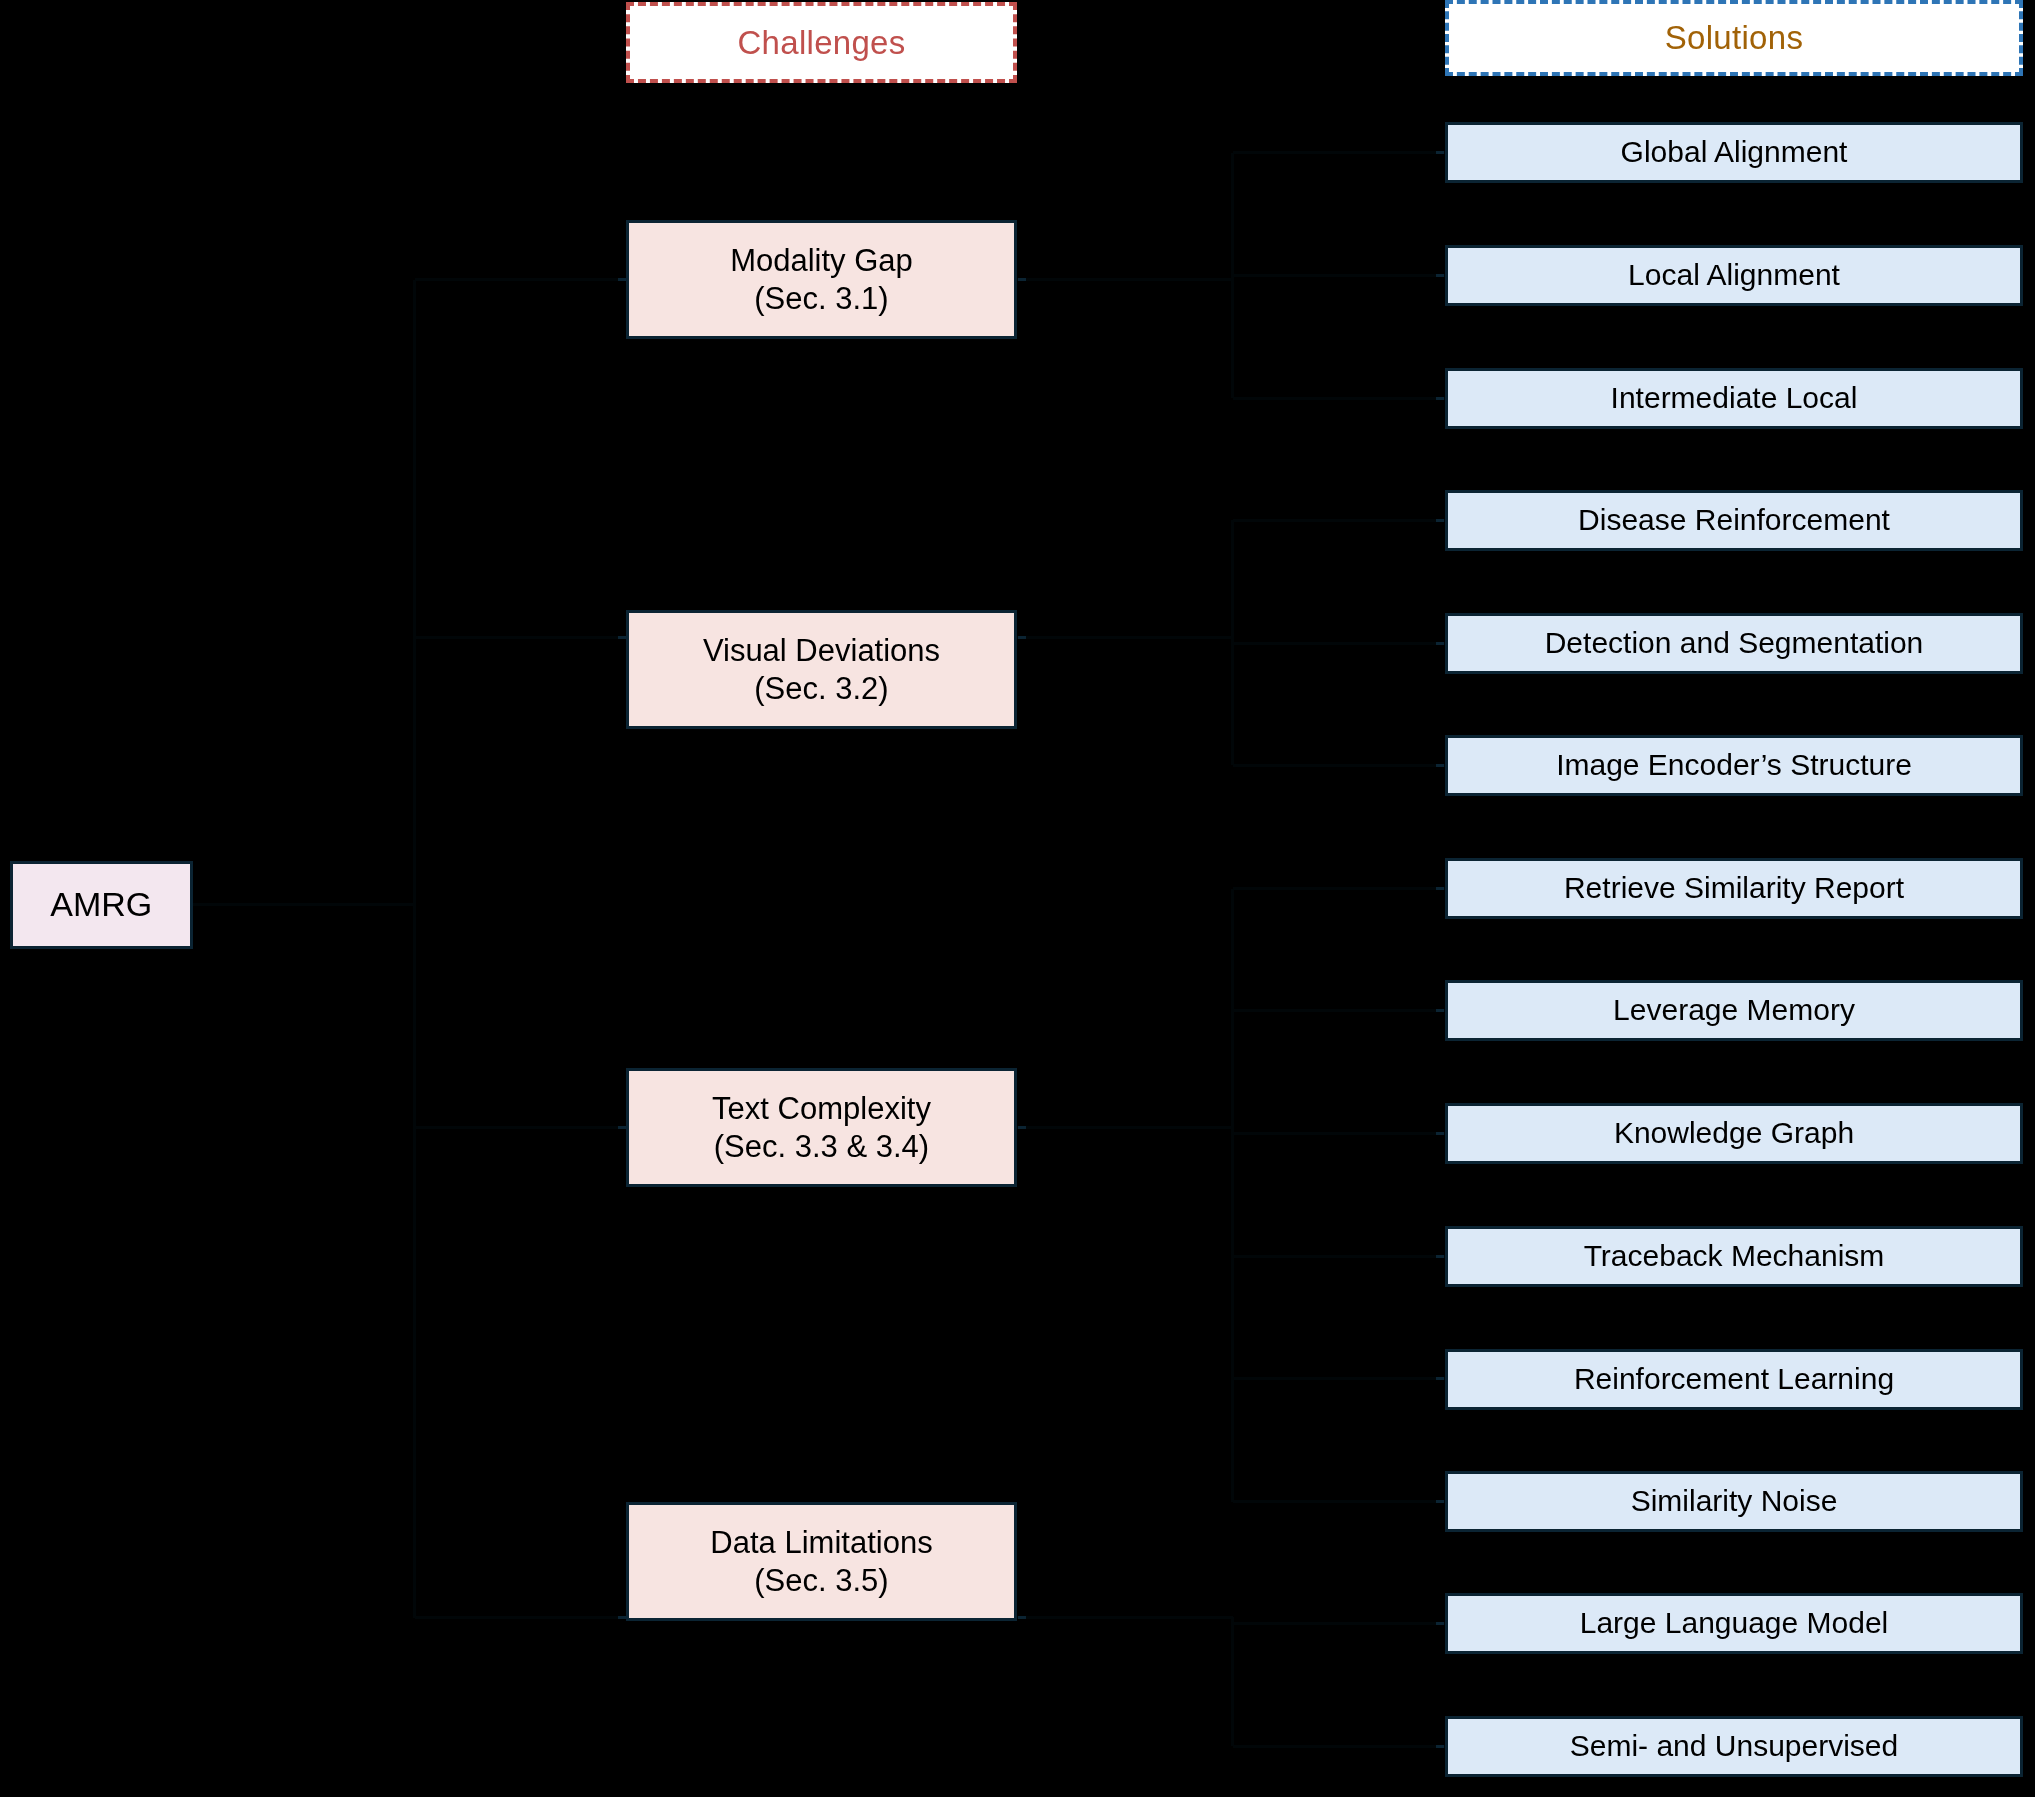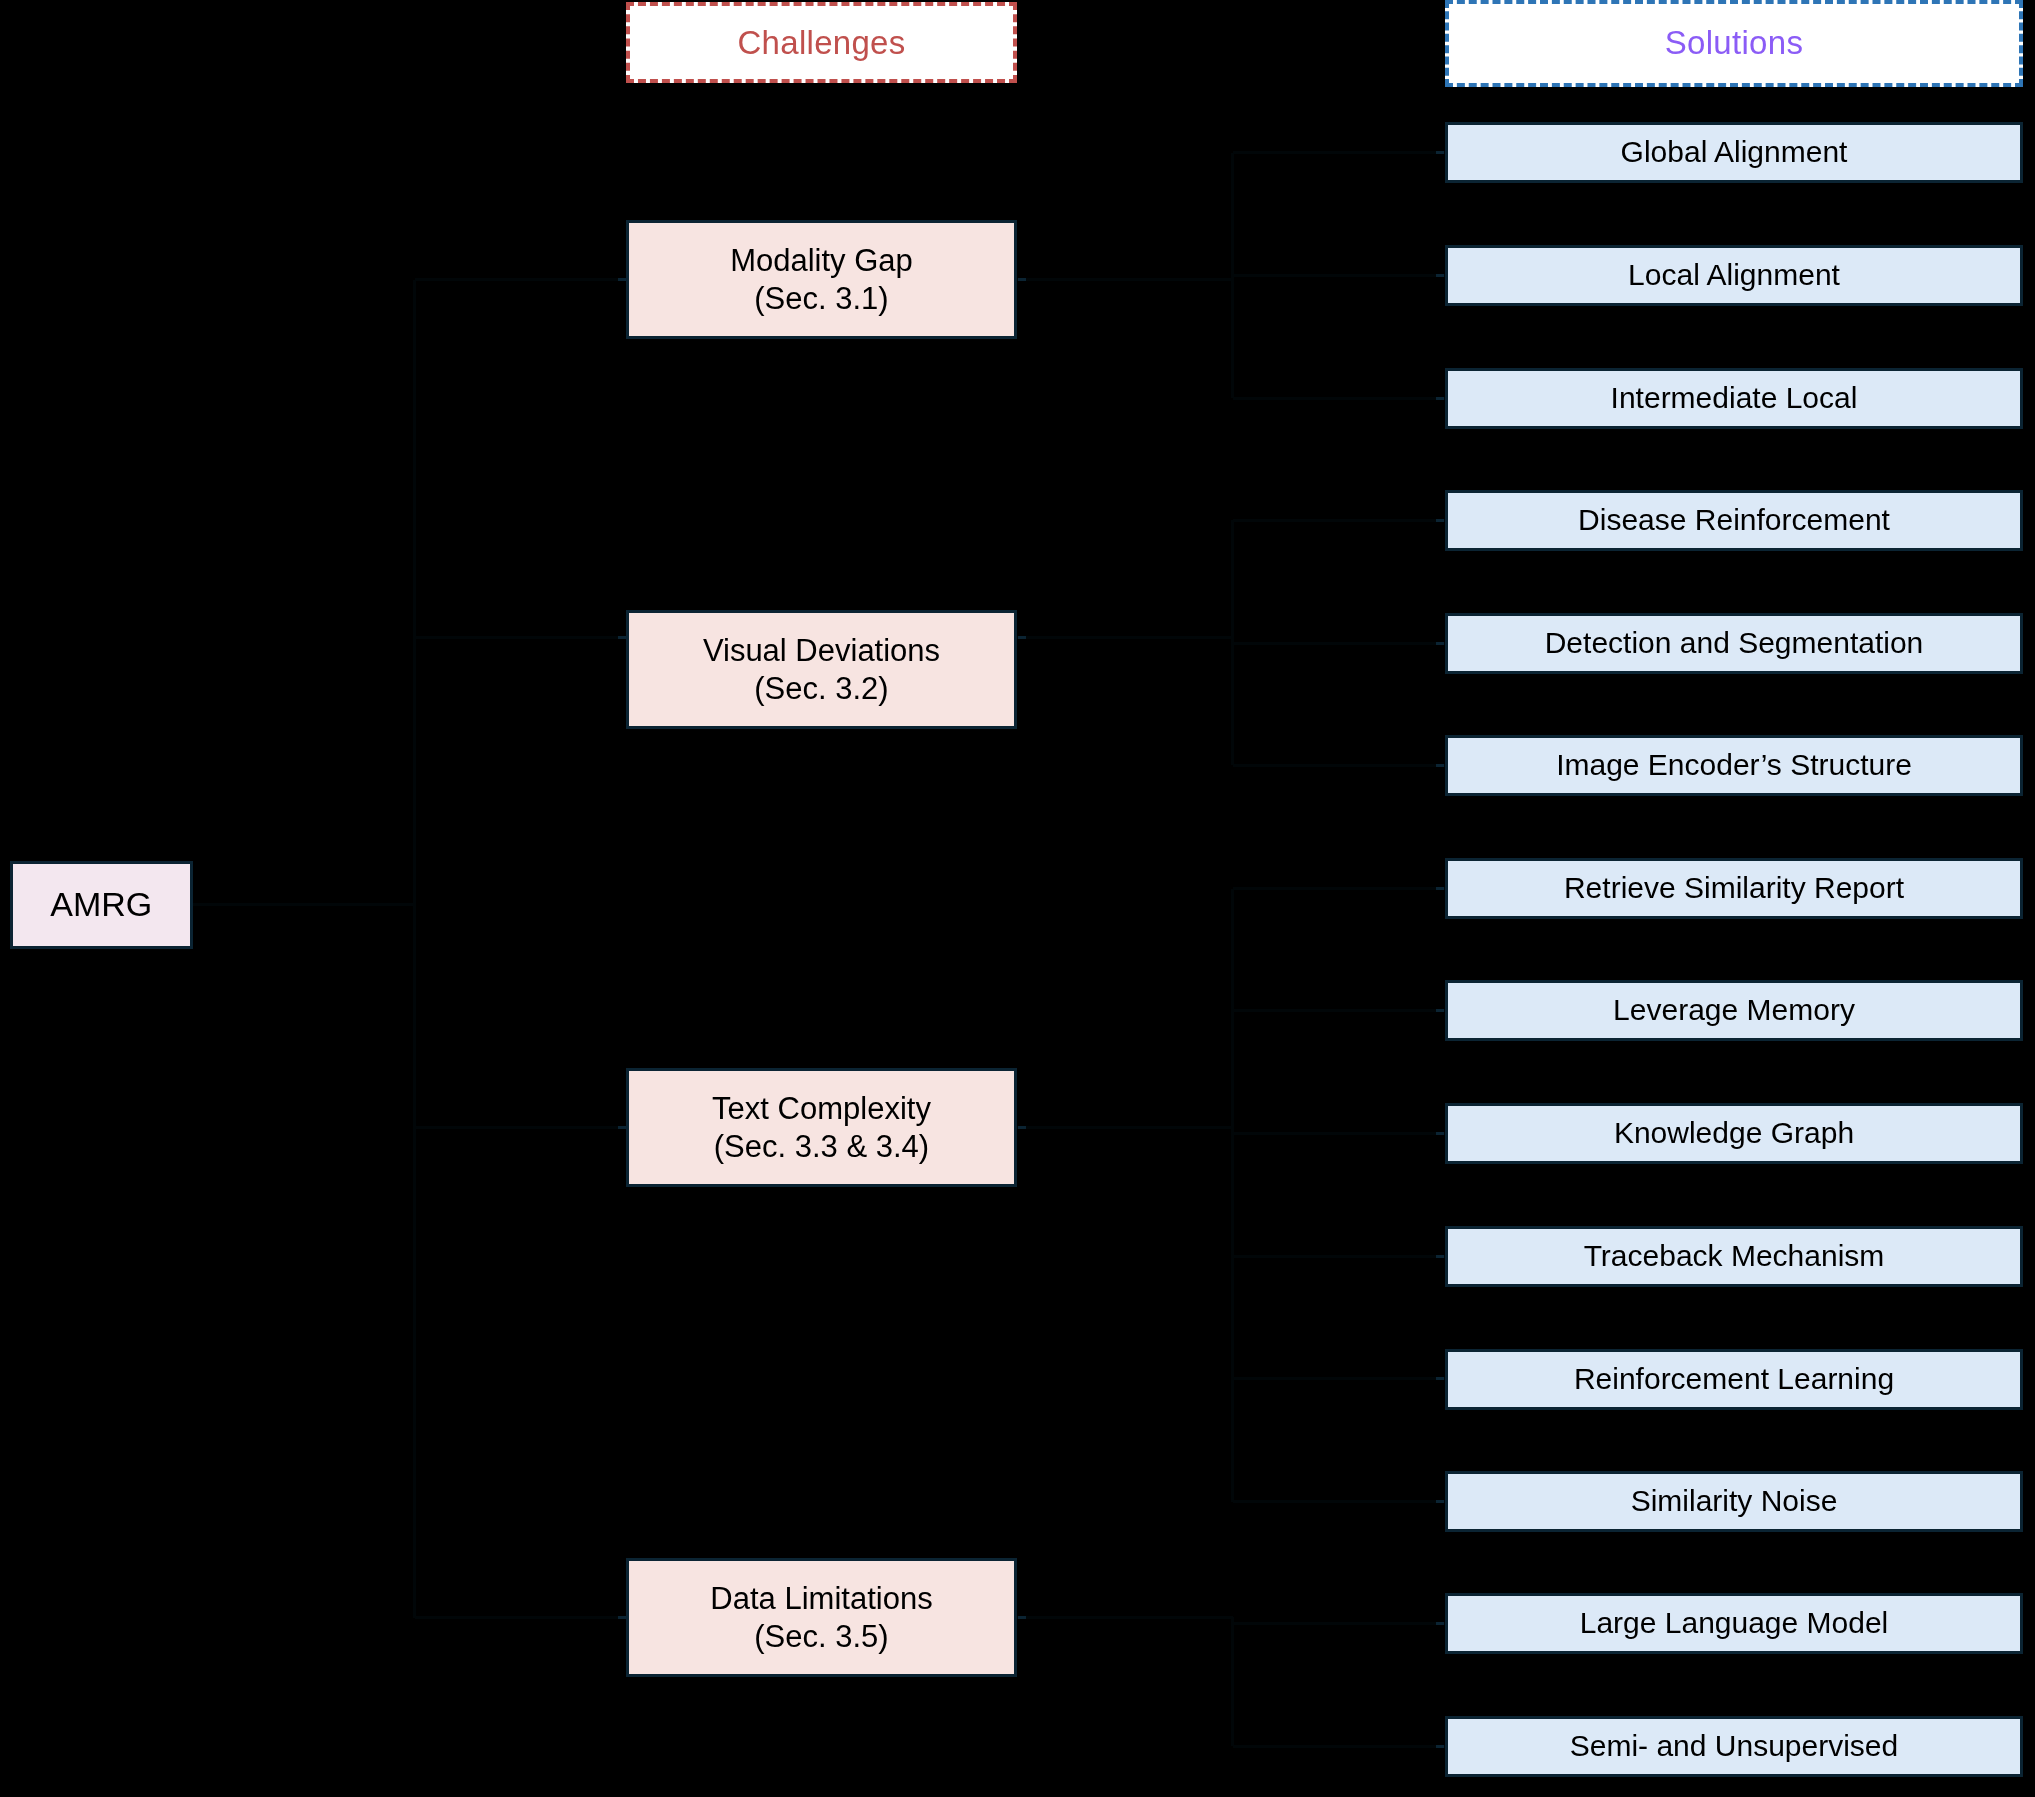--- a/index.html
+++ b/index.html
@@ -35,23 +35,23 @@
     background:#ffffff;
     font-size:33px;
     letter-spacing:0.3px;
   }
   .hdr-challenges{
     left:626px; top:2.2px; width:391px; height:81px;
     border:4.9px dashed #c0504d;
     color:#c0504d;
   }
   .hdr-solutions{
-    left:1445px; top:0px; width:578px; height:87px;
+    left:1445px; top:0px; width:578px; height:76px;
     border:4.9px dashed #2e75b6;
-    color:#8b5cf6;
+    color:#a16207;
   }
 
   
   .challenge{
     left:626px; width:391px; height:119px;
     background:#f7e4e1;
     border:3.8px solid #0b2433;
     font-size:31px;
   }
 
@@ -131,21 +131,21 @@
 
 <div class="node hdr hdr-challenges">Challenges</div>
 <div class="node hdr hdr-solutions">Solutions</div>
 
 <div class="node challenge" style="top:220px">Modality Gap
 (Sec. 3.1)</div>
 <div class="node challenge" style="top:610px">Visual Deviations
 (Sec. 3.2)</div>
 <div class="node challenge" style="top:1068px">Text Complexity
 (Sec. 3.3 &amp; 3.4)</div>
-<div class="node challenge" style="top:1558px">Data Limitations
+<div class="node challenge" style="top:1502px">Data Limitations
 (Sec. 3.5)</div>
 
 <div class="node solution" style="top:122px">Global Alignment</div>
 <div class="node solution" style="top:245px">Local Alignment</div>
 <div class="node solution" style="top:368px">Intermediate Local</div>
 <div class="node solution" style="top:490px">Disease Reinforcement</div>
 <div class="node solution" style="top:613px">Detection and Segmentation</div>
 <div class="node solution" style="top:735px">Image Encoder’s Structure</div>
 <div class="node solution" style="top:858px">Retrieve Similarity Report</div>
 <div class="node solution" style="top:980px">Leverage Memory</div>

